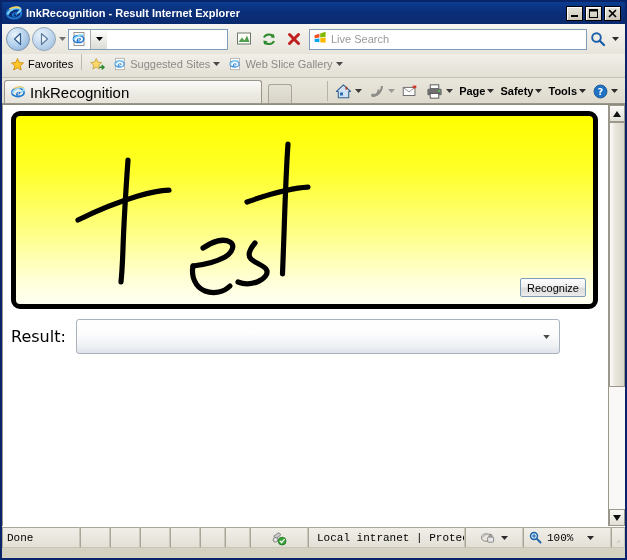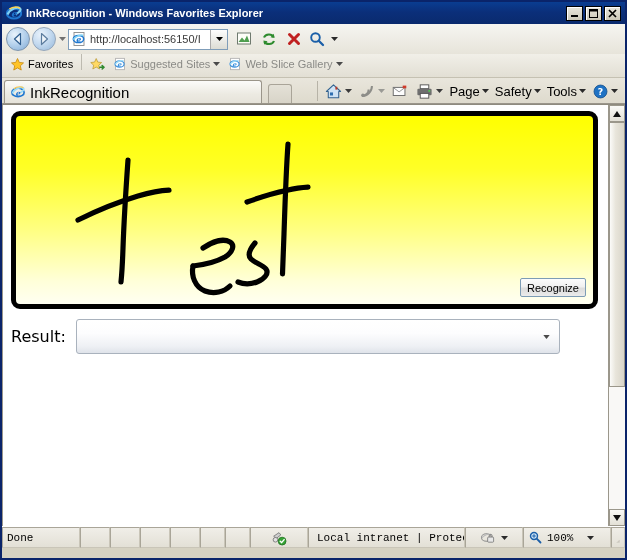--- a/index.html
+++ b/index.html
@@ -227,21 +227,21 @@
     height: 24px;
     gap: 0;
     flex: 0 0 auto;
     padding-right: 2px;
   }
   .cmd-item {
     display: flex; align-items: center; gap: 2px;
     height: 22px; padding: 0 3px; box-sizing: border-box;
     cursor: default; flex:0 0 auto;
   }
-  .cmd-label { font-size: 13px; color: #000; white-space: nowrap; }
+  .cmd-label { font-size: 11px; color: #000; white-space: nowrap; font-weight: bold; }
   .vsep { width:1px; height:20px; background:#b7b3a7; margin:0 3px; flex:0 0 auto;}
 
   
   .content-area {
     position: relative;
     height: 422px;
     background: #ec4899;
     border-top: 1px solid #8e8a7e;
     display: flex;
     box-sizing: border-box;
@@ -384,21 +384,21 @@
 
   <div class="titlebar">
     <span class="title-icon">
       <svg width="16" height="16" viewBox="0 0 16 16">
         <ellipse cx="8" cy="8.5" rx="7.2" ry="5" fill="none" stroke="#1f77d0" stroke-width="2.1"></ellipse>
         <path d="M1.5 9.5 C4 4 12 1.2 14.2 3.6 C15.4 5 13.6 7.2 10 9" fill="none" stroke="#7fd2f5" stroke-width="2.1"></path>
         <path d="M3.4 4.2 C7 1.2 12.6 1.6 14 3.4" fill="none" stroke="#ffd34d" stroke-width="1.6"></path>
         <text x="5.4" y="12.4" font-family="DejaVu Serif, serif" font-size="10" font-style="italic" font-weight="bold" fill="#1f77d0">e</text>
       </svg>
     </span>
-    <span class="title-text">InkRecognition - Windows Favorites Explorer</span>
+    <span class="title-text">InkRecognition - Result Internet Explorer</span>
     <span class="win-buttons">
       <span class="win-btn">
         <svg width="15" height="13" viewBox="0 0 15 13">
             <rect x="4" y="8" width="7" height="2" fill="#000"></rect>
           </svg>
       </span>
       <span class="win-btn">
         <svg width="15" height="13" viewBox="0 0 15 13">
             <rect x="3.5" y="2.5" width="8" height="8" fill="none" stroke="#000" stroke-width="1"></rect>
             <rect x="3.5" y="2.5" width="8" height="2" fill="#000"></rect>
@@ -432,21 +432,20 @@
 
       <span class="addr-wrap">
         <span class="addr-icon">
           <svg width="16" height="16" viewBox="0 0 16 16">
             <rect x="3" y="1.5" width="10" height="13" fill="#fff" stroke="#8a8a8a" stroke-width="0.9"></rect>
             <ellipse cx="7.5" cy="8" rx="5.2" ry="3.6" fill="none" stroke="#1f77d0" stroke-width="1.5"></ellipse>
             <path d="M2.4 8.6 C4.4 5 10.5 3 12.2 4.8" fill="none" stroke="#7fd2f5" stroke-width="1.5"></path>
             <text x="5.2" y="11" font-family="DejaVu Serif, serif" font-size="8" font-style="italic" font-weight="bold" fill="#1f77d0">e</text>
           </svg>
         </span>
-        <span class="addr-text">http://localhost:56150/I</span>
         <span class="addr-drop">
           <svg class="caret" width="7" height="4" viewBox="0 0 7 4">
               <path d="M0 0 L7 0 L3.5 4 Z" fill="#000"></path>
             </svg>
         </span>
       </span>
 
       <span class="tbtn">
         <svg width="20" height="20" viewBox="0 0 20 20">
           <rect x="3.5" y="4" width="13" height="11" fill="#fdfdf8" stroke="#6f7a6f" stroke-width="1"></rect>
@@ -460,20 +459,31 @@
           <path d="M15 12 C13.5 16 7 16 5.5 12.5" fill="none" stroke="#2e8b2e" stroke-width="2.1"></path>
           <path d="M5.2 15.7 L4.4 11.5 L8.5 12.3 Z" fill="#2e8b2e"></path>
         </svg>
       </span>
       <span class="tbtn">
         <svg width="20" height="20" viewBox="0 0 20 20">
           <path d="M5.5 5.5 L14.5 14.5 M14.5 5.5 L5.5 14.5" stroke="#c02020" stroke-width="3" stroke-linecap="round"></path>
         </svg>
       </span>
 
+      <span class="search-wrap">
+        <span class="addr-icon">
+          <svg width="16" height="16" viewBox="0 0 16 16">
+            <path d="M2.6 4.6 L7.4 3.5 L7.4 7.4 L2.6 7.6 Z" fill="#f25022" transform="skewY(-6)"></path>
+            <path d="M8.2 3.3 L13.6 2.1 L13.6 7.2 L8.2 7.4 Z" fill="#7fba00" transform="skewY(-6)"></path>
+            <path d="M2.6 8.3 L7.4 8.2 L7.4 12.1 L2.6 11.1 Z" fill="#00a4ef" transform="skewY(-6)"></path>
+            <path d="M8.2 8.1 L13.6 8.0 L13.6 13.2 L8.2 12.2 Z" fill="#ffb900" transform="skewY(-6)"></path>
+          </svg>
+        </span>
+        <span class="search-text">Live Search</span>
+      </span>
       <span class="search-go">
         <svg width="18" height="18" viewBox="0 0 18 18">
           <circle cx="7.5" cy="7.5" r="4.3" fill="none" stroke="#1b5fa8" stroke-width="1.9"></circle>
           <path d="M10.7 10.7 L15 15" stroke="#1b5fa8" stroke-width="2.3" stroke-linecap="round"></path>
         </svg>
       </span>
       <span class="search-drop">
         <svg class="caret" width="7" height="4" viewBox="0 0 7 4">
             <path d="M0 0 L7 0 L3.5 4 Z" fill="#2a2a2a"></path>
           </svg>

